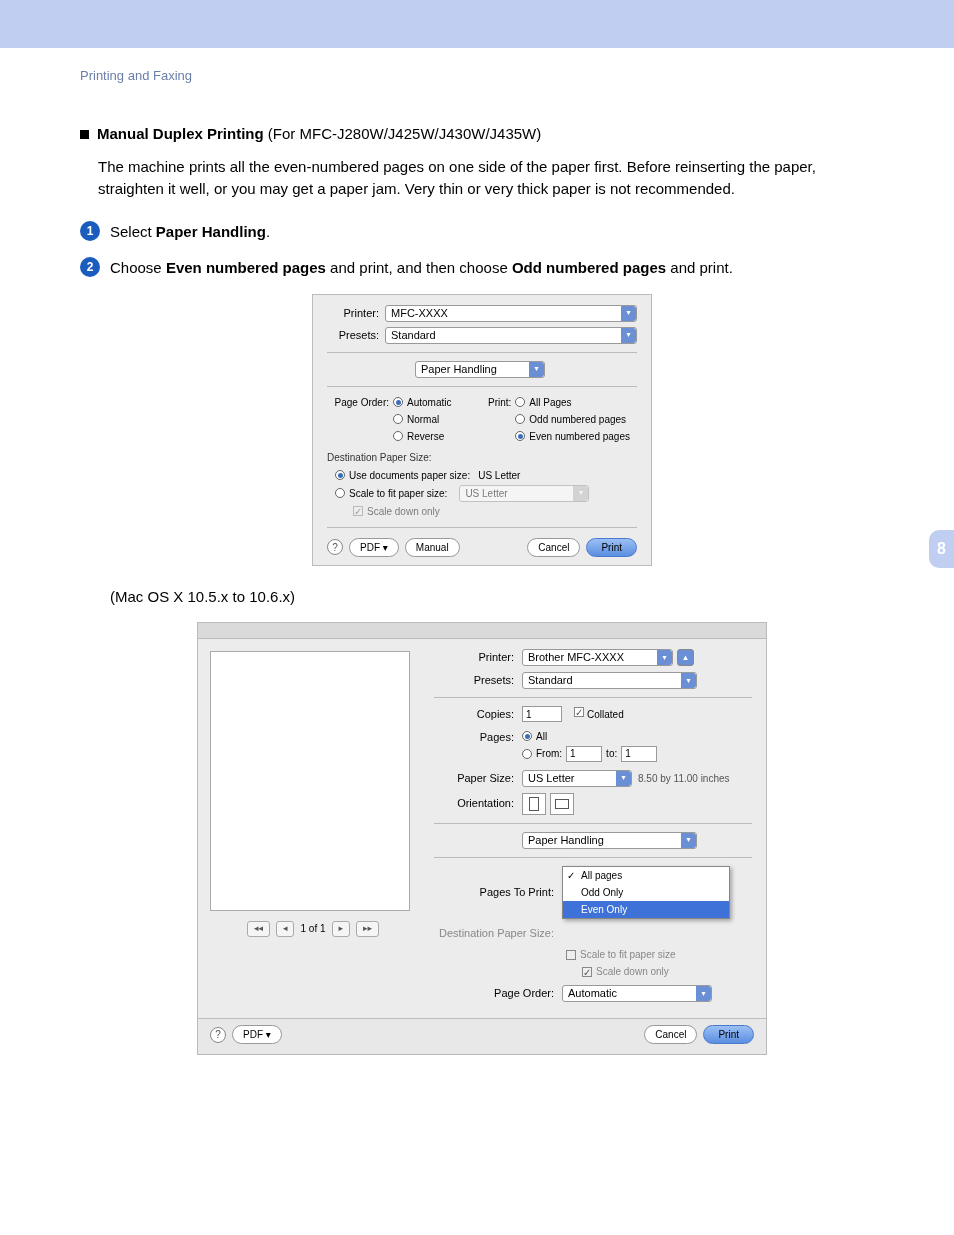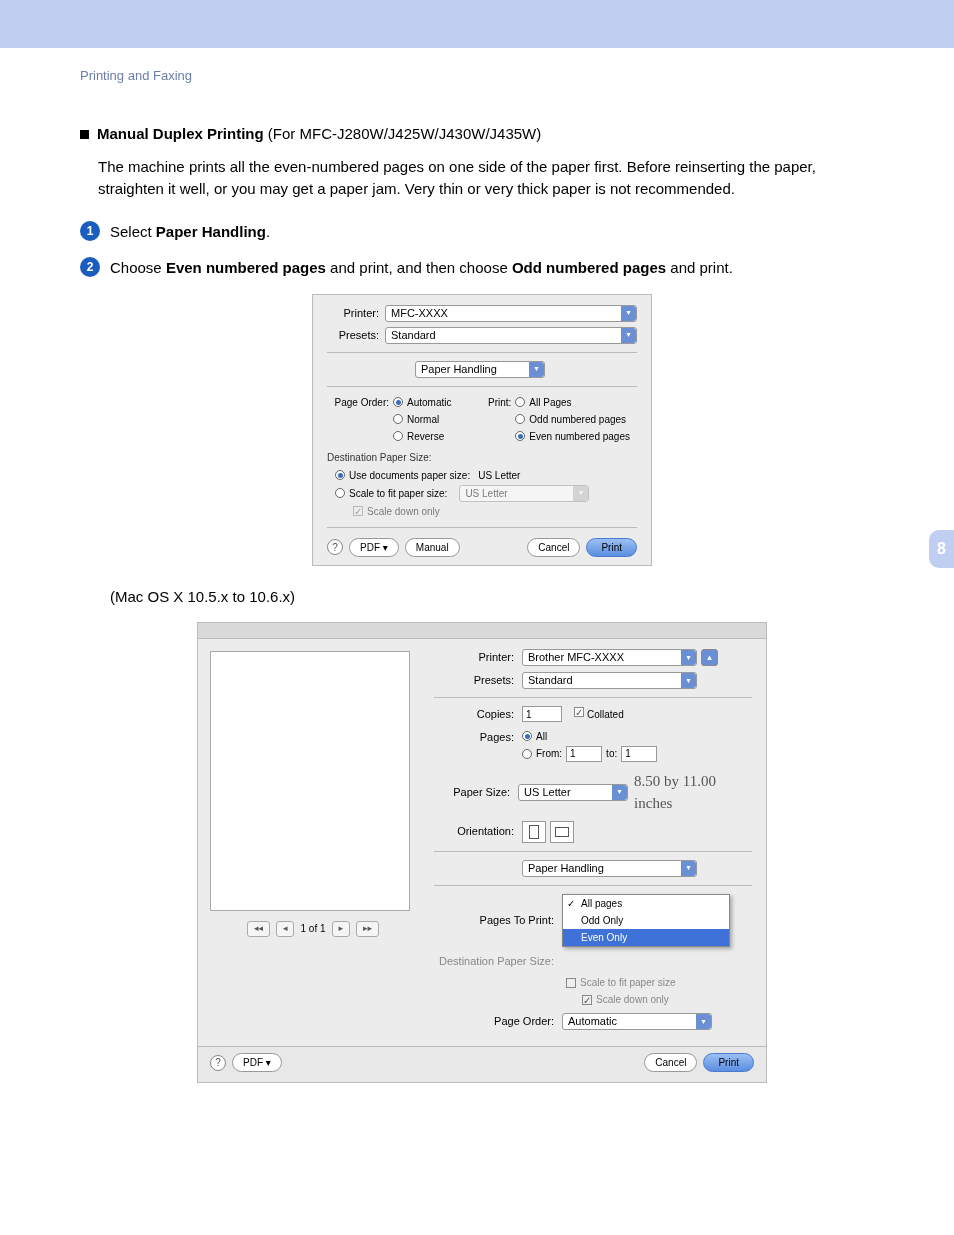--- a/index.html
+++ b/index.html
@@ -46,21 +46,21 @@
 .d2-row { display: flex; align-items: center; margin-bottom: 6px; }
 .d2-label { width: 88px; text-align: right; padding-right: 8px; font-size: 11px; }
 .d2-input { background: #fff; border: 1px solid #999; padding: 1px 3px; height: 16px; font-size: 10px; }
 .popup-menu { position: absolute; background: #fff; border: 1px solid #888; box-shadow: 2px 2px 4px rgba(0,0,0,0.3); font-size: 10px; z-index: 10; }
 .popup-item { padding: 1px 10px 1px 18px; position: relative; }
 .popup-item.checked::before { content: "✓"; position: absolute; left: 4px; }
 .popup-item.selected { background: #3e72d8; color: #fff; }
 .d2-footer { display: flex; align-items: center; gap: 6px; padding: 6px 12px 10px; border-top: 1px solid #bbb; background: #e8e8e8; }
 .expand-btn { width: 17px; height: 17px; border: 1px solid #888; border-radius: 3px; background: #6a8fd4; color: #fff; display: flex; align-items: center; justify-content: center; font-size: 9px; margin-left: 4px; }
 .tab-badge { position: absolute; right: 0; top: 530px; background: #c0cef2; color: #fff; font-weight: bold; font-size: 16px; padding: 10px 8px; border-radius: 10px 0 0 10px; }
-.dim-note { font-size: 15px; color: #555; margin-left: 6px; font-family: Liberation Serif, serif; }
+.dim-note { font-size: 10px; color: #555; margin-left: 6px; }
 .section-head { font-size: 10px; color: #333; margin: 4px 0 3px; }
 .orient-btn { width: 24px; height: 22px; border: 1px solid #999; background: #fff; display: inline-flex; align-items: center; justify-content: center; margin-right: 4px; }
 .orient-ico { width: 10px; height: 14px; border: 1px solid #555; position: relative; }
 </style>
 </head>
 <body>
 
 <div class="top-bar"></div>
 <div class="tab-badge">8</div>
 
@@ -196,21 +196,21 @@
             <span class="nav-btn">◂◂</span>
             <span class="nav-btn">◂</span>
             <span>1 of 1</span>
             <span class="nav-btn">▸</span>
             <span class="nav-btn">▸▸</span>
           </div>
         </div>
         <div class="d2-form" style="position:relative">
           <div class="d2-row">
             <div class="d2-label">Printer:</div>
-            <div class="d-select" style="width:175px;flex:none">
+            <div class="d-select" style="width:151px;flex:none">
                 <span>Brother MFC-XXXX</span>
                 <span class="arrow">▾</span>
               </div>
             <div class="expand-btn">▴</div>
           </div>
           <div class="d2-row">
             <div class="d2-label">Presets:</div>
             <div class="d-select" style="width:175px;flex:none">
                 <span>Standard</span>
                 <span class="arrow">▾</span>

